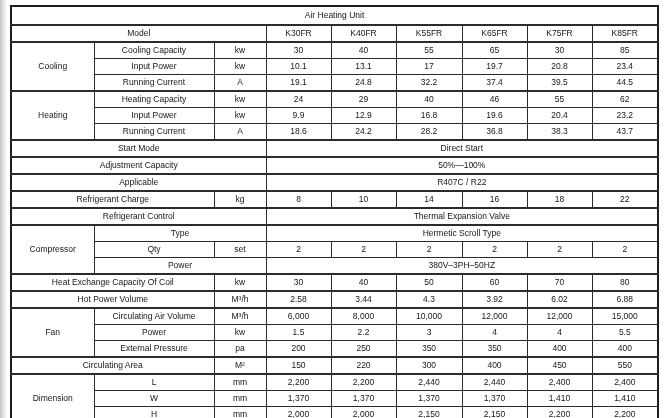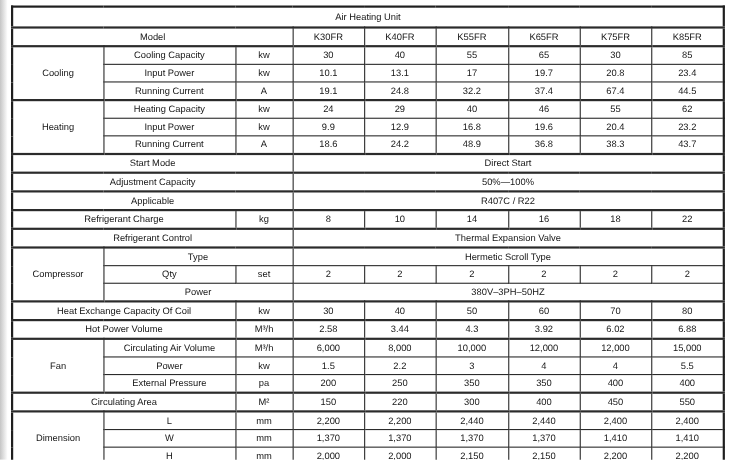--- a/index.html
+++ b/index.html
@@ -93,21 +93,21 @@
     <td>20.8</td>
     <td>23.4</td>
   </tr>
   <tr class="hb">
     <td>Running Current</td>
     <td>A</td>
     <td>19.1</td>
     <td>24.8</td>
     <td>32.2</td>
     <td>37.4</td>
-    <td>67.4</td>
+    <td>39.5</td>
     <td>44.5</td>
   </tr>
 
   <tr>
     <td rowspan="3" class="cat">Heating</td>
     <td>Heating Capacity</td>
     <td>kw</td>
     <td>24</td>
     <td>29</td>
     <td>40</td>
@@ -123,21 +123,21 @@
     <td>16.8</td>
     <td>19.6</td>
     <td>20.4</td>
     <td>23.2</td>
   </tr>
   <tr class="hb">
     <td>Running Current</td>
     <td>A</td>
     <td>18.6</td>
     <td>24.2</td>
-    <td>48.9</td>
+    <td>28.2</td>
     <td>36.8</td>
     <td>38.3</td>
     <td>43.7</td>
   </tr>
 
   <tr class="hb">
     <td colspan="3">Start Mode</td>
     <td colspan="6">Direct Start</td>
   </tr>
 

